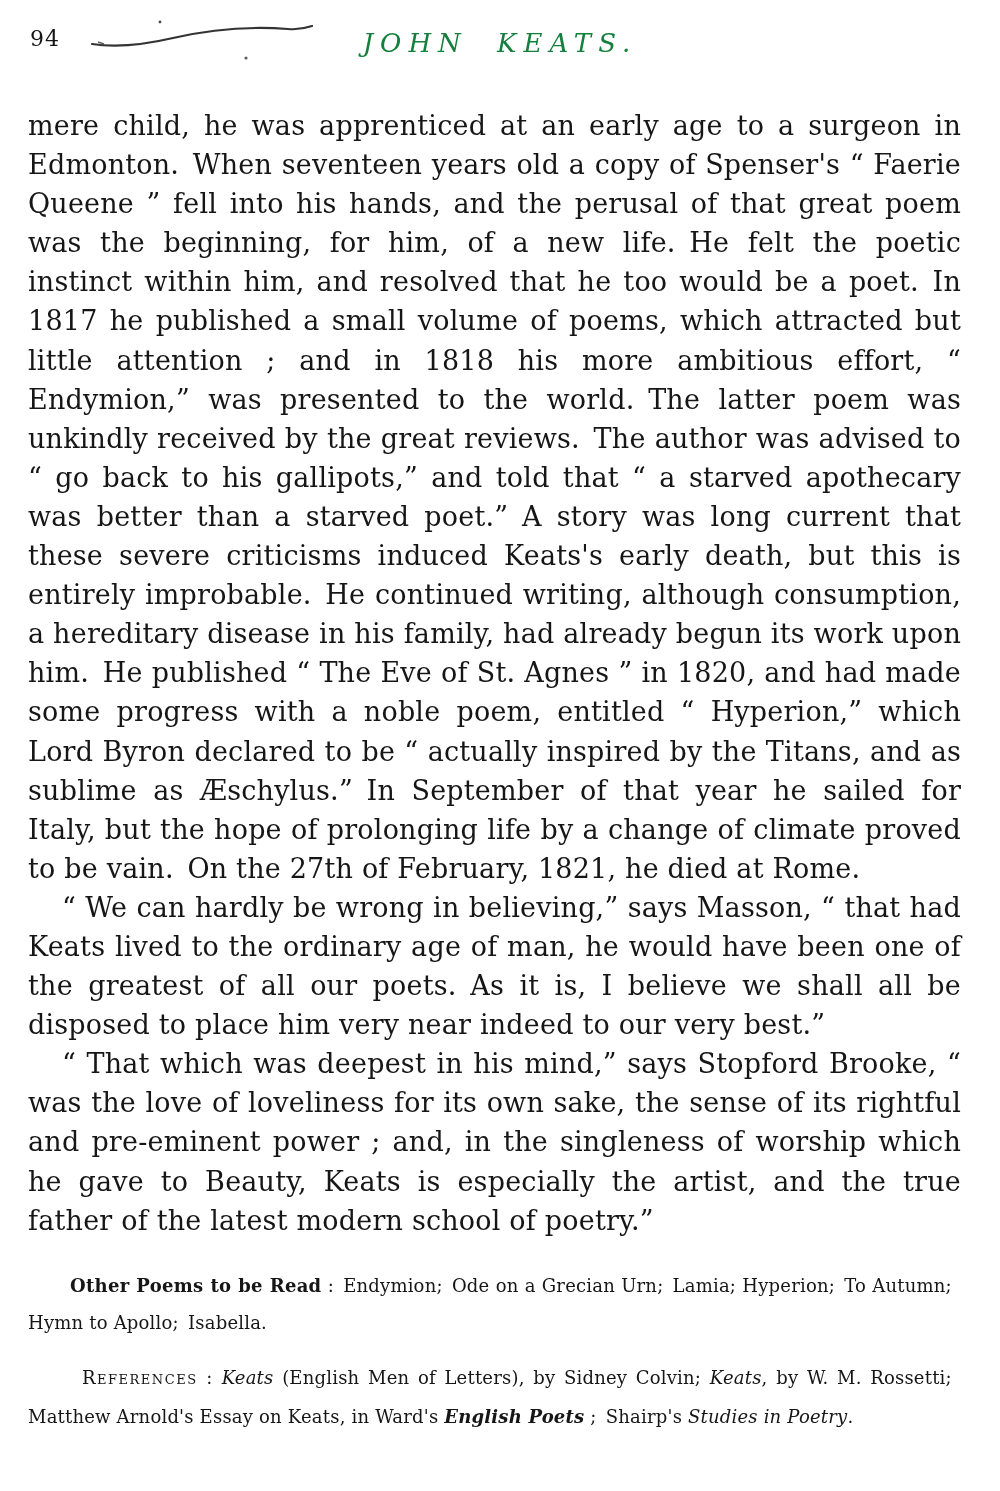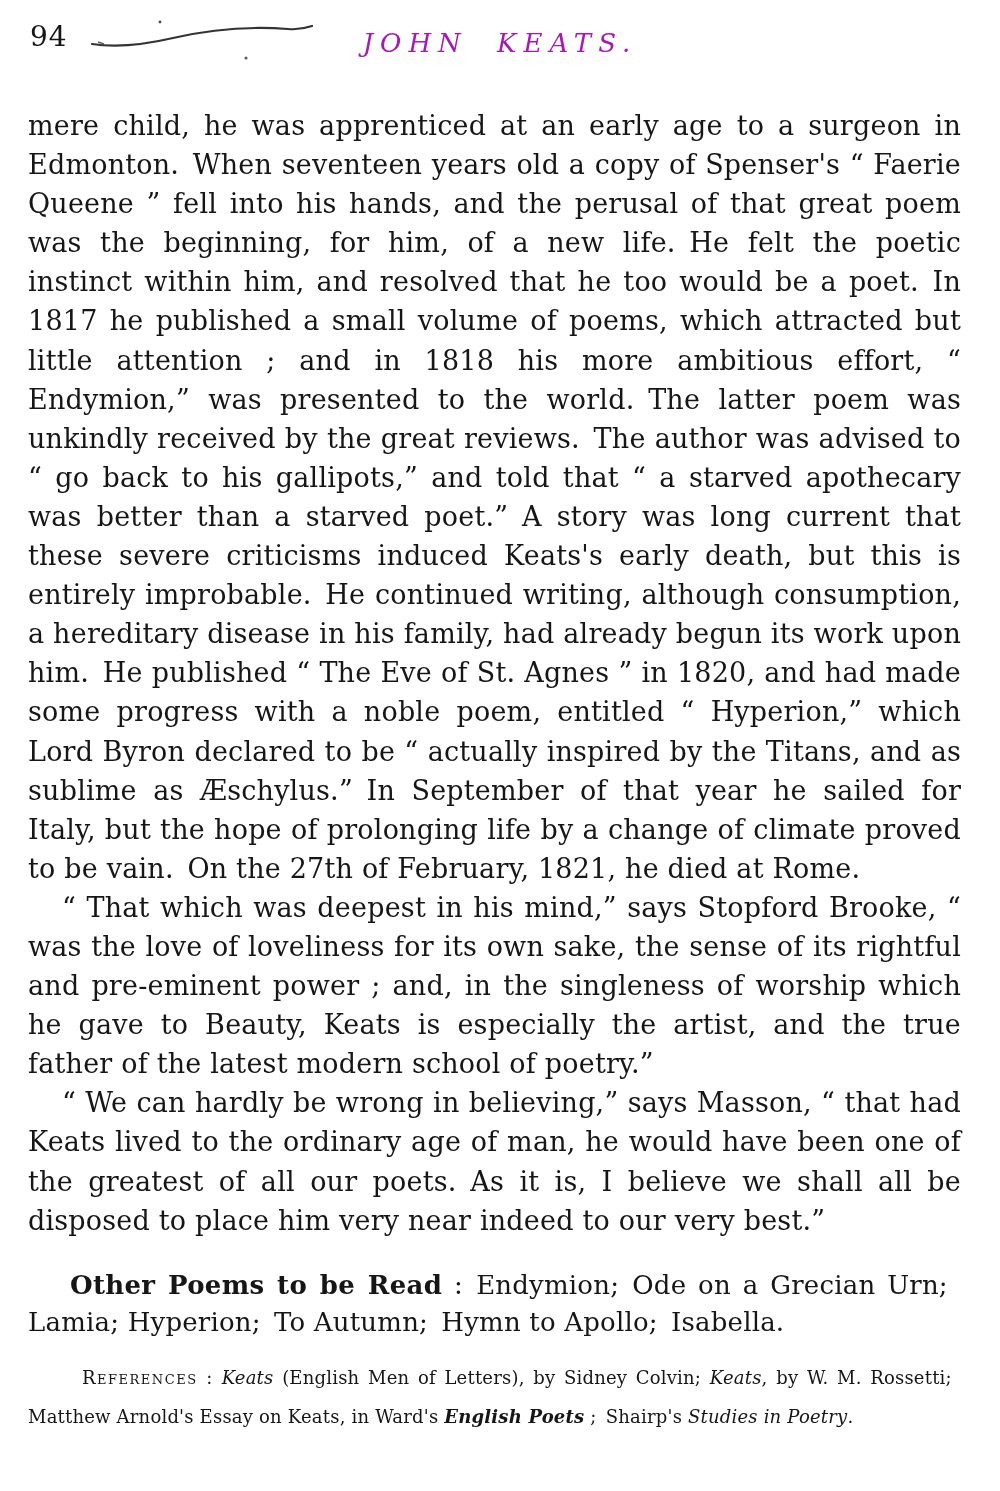--- a/index.html
+++ b/index.html
@@ -13,35 +13,35 @@
     height: 1491px;
     background: #ffffff;
     font-family: "DejaVu Serif", serif;
     color: #161616;
     overflow: hidden;
   }
   
   .page-number {
     position: absolute;
     left: 30px;
-    top: 20px;
-    font-size: 28px;
+    top: 26px;
+    font-size: 22px;
     letter-spacing: 1px;
   }
   .running-head {
     position: absolute;
     left: 0;
     right: 0;
     top: 28px;
     text-align: center;
     font-style: italic;
     font-size: 26px;
     letter-spacing: 7px;
     word-spacing: 14px;
-    color: #a21caf;
+    color: #15803d;
   }
   .scan-mark {
     position: absolute;
     left: 88px;
     top: 18px;
     width: 230px;
     height: 44px;
   }
   
   .body-text {
@@ -53,21 +53,21 @@
     line-height: 39.1px;
     text-align: justify;
     letter-spacing: 0.2px;
   }
   .body-text p { margin: 0; }
   p.indent { text-indent: 34px; }
 
   
   .other-poems {
     margin-top: 27px !important;
-    font-size: 26px;
+    font-size: 18px;
     line-height: 37px;
     text-indent: 42px;
   }
   .other-poems .lead { font-weight: bold; letter-spacing: 0.3px; }
 
   .references {
     margin-top: 17px !important;
     font-size: 18px;
     line-height: 39px;
     text-indent: 54px;
@@ -94,23 +94,23 @@
   </div>
 
   <div class="page-number">94</div>
 
   <div class="running-head">JOHN KEATS.</div>
 
   <div class="body-text">
 
     <p class="para">mere child, he was apprenticed at an early age to a surgeon in Edmonton. When seventeen years old a copy of Spenser's “ Faerie Queene ” fell into his hands, and the perusal of that great poem was the beginning, for him, of a new life. He felt the poetic instinct within him, and resolved that he too would be a poet. In 1817 he published a small volume of poems, which attracted but little attention ; and in 1818 his more ambitious effort, “ Endymion,” was presented to the world. The latter poem was unkindly received by the great reviews. The author was advised to “ go back to his gallipots,” and told that “ a starved apothecary was better than a starved poet.” A story was long current that these severe criticisms induced Keats's early death, but this is entirely improbable. He continued writing, although consumption, a hereditary disease in his family, had already begun its work upon him. He published “ The Eve of St. Agnes ” in 1820, and had made some progress with a noble poem, entitled “ Hyperion,” which Lord Byron declared to be “ actually inspired by the Titans, and as sublime as Æschylus.” In September of that year he sailed for Italy, but the hope of prolonging life by a change of climate proved to be vain. On the 27th of February, 1821, he died at Rome.</p>
 
+    <p class="para indent">“ We can hardly be wrong in believing,” says Masson, “ that had Keats lived to the ordinary age of man, he would have been one of the greatest of all our poets. As it is, I believe we shall all be disposed to place him very near indeed to our very best.”</p>
+
     <p class="para indent">“ That which was deepest in his mind,” says Stopford Brooke, “ was the love of loveliness for its own sake, the sense of its rightful and pre-eminent power ; and, in the singleness of worship which he gave to Beauty, Keats is especially the artist, and the true father of the latest modern school of poetry.”</p>
-
-    <p class="para indent">“ We can hardly be wrong in believing,” says Masson, “ that had Keats lived to the ordinary age of man, he would have been one of the greatest of all our poets. As it is, I believe we shall all be disposed to place him very near indeed to our very best.”</p>
 
     <p class="other-poems"><span class="lead">Other Poems to be Read</span><span> : </span><span>Endymion; Ode on a Grecian Urn; Lamia; Hyperion; To Autumn; Hymn to Apollo; Isabella.</span></p>
 
     <p class="references"><span class="smallcaps">References</span><span> : </span><span class="italic">Keats</span><span> (English Men of Letters), by Sidney Colvin; </span><span class="italic">Keats</span><span>, by W. M. Rossetti; Matthew Arnold's Essay on Keats, in Ward's </span><span class="bold-italic">English Poets</span><span> ; Shairp's </span><span class="italic">Studies in Poetry</span><span>.</span></p>
 
   </div>
 
 </div>
 
 </body></html>

